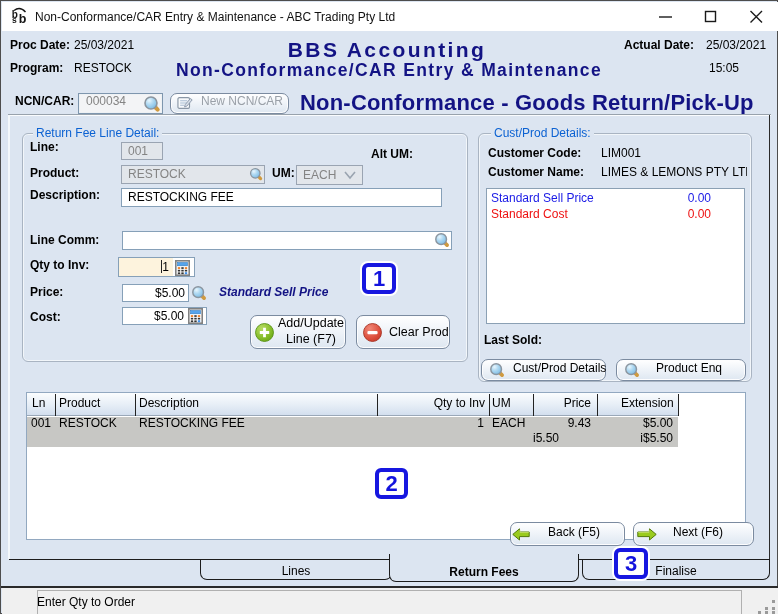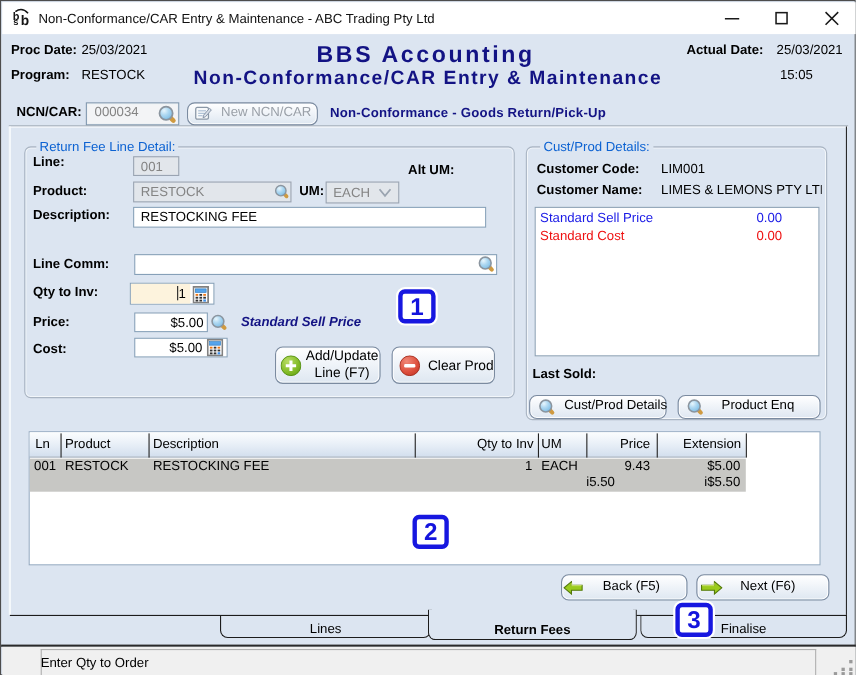--- a/index.html
+++ b/index.html
@@ -98,21 +98,21 @@
     </svg>
   <div class="btn" style="left:169px;top:92px;width:119px;height:21px;"></div>
   <svg class="abs" style="left:175px;top:94px;z-index:2" width="19" height="16" viewBox="0 0 19 18">
     <rect x="1" y="3" width="13" height="12" rx="1.5" fill="#f7f9fb" stroke="#8a97a6" stroke-width="1.3"></rect>
     <line x1="3.5" y1="6.5" x2="11.5" y2="6.5" stroke="#9db3cc" stroke-width="1"></line>
     <line x1="3.5" y1="9" x2="11.5" y2="9" stroke="#9db3cc" stroke-width="1"></line>
     <line x1="3.5" y1="11.5" x2="8" y2="11.5" stroke="#9db3cc" stroke-width="1"></line>
     <path d="M9,11 L15,4 L17,5.5 L11,12.5 L8.5,13.5 Z" fill="#d8dfe8" stroke="#8795a8" stroke-width="1"></path>
   </svg>
   <div class="t12" style="left:200px;top:93px;color:#9aa0a8;">New NCN/CAR</div>
-  <div class="abs navy" style="left:299px;top:93px;font-size:12px;font-weight:bold;letter-spacing:0.2px;line-height:17px;">Non-Conformance - Goods Return/Pick-Up</div>
+  <div class="abs navy" style="left:299px;top:93px;font-size:22px;font-weight:bold;letter-spacing:0.2px;line-height:17px;">Non-Conformance - Goods Return/Pick-Up</div>
 
   <div class="abs" style="left:7px;top:113px;width:763px;height:1px;background:#98a2ac;"></div>
   <div class="abs" style="left:7px;top:114px;width:763px;height:1px;background:#fafcfe;"></div>
   <div class="abs" style="left:7px;top:114px;width:2px;height:444px;background:#f4f8fb;"></div>
   <div class="abs" style="left:768px;top:114px;width:1px;height:444px;background:#2a2a2a;"></div>
   <div class="abs" style="left:8px;top:558px;width:381px;height:1px;background:#1c1c1c;"></div>
   <div class="abs" style="left:577px;top:558px;width:192px;height:1px;background:#1c1c1c;"></div>
 
   <div class="group" style="left:21px;top:132px;width:446px;height:229px;"></div>
   <div class="group-cap" style="left:32px;top:125px;">Return Fee Line Detail:</div>
@@ -195,21 +195,21 @@
       <use href="#mgi"></use>
     </svg>
   <div class="t12" style="left:512px;top:360px;">Cust/Prod Details</div>
 
   <div class="btn" style="left:615px;top:358px;width:130px;height:22px;"></div>
   <svg class="abs" style="left:623px;top:361px;z-index:2" width="17" height="17" viewBox="0 0 20 20">
       <use href="#mgi"></use>
     </svg>
   <div class="t12" style="left:655px;top:360px;">Product Enq</div>
 
-  <div class="abs" style="left:25px;top:391px;width:720px;height:122px;background:#fff;border:1px solid #92a8c0;">
+  <div class="abs" style="left:25px;top:391px;width:720px;height:148px;background:#fff;border:1px solid #92a8c0;">
     <div class="abs" style="left:0;top:0;width:651px;height:23px;background:linear-gradient(#fbfdfe,#e8eff7 50%,#d3dfee);border-bottom:1px solid #9aa8b8;"></div>
     <div class="abs" style="left:0;top:24px;width:651px;height:30px;background:#c7c7c4;"></div>
     <div class="abs" style="left:28px;top:1px;width:1px;height:22px;background:#222;"></div>
     <div class="abs" style="left:108px;top:1px;width:1px;height:22px;background:#222;"></div>
     <div class="abs" style="left:350px;top:1px;width:1px;height:22px;background:#222;"></div>
     <div class="abs" style="left:462px;top:1px;width:1px;height:22px;background:#222;"></div>
     <div class="abs" style="left:506px;top:1px;width:1px;height:22px;background:#222;"></div>
     <div class="abs" style="left:570px;top:1px;width:1px;height:22px;background:#222;"></div>
     <div class="abs" style="left:651px;top:1px;width:1px;height:22px;background:#222;"></div>
     <div class="t12" style="left:5px;top:3px;">Ln</div>

